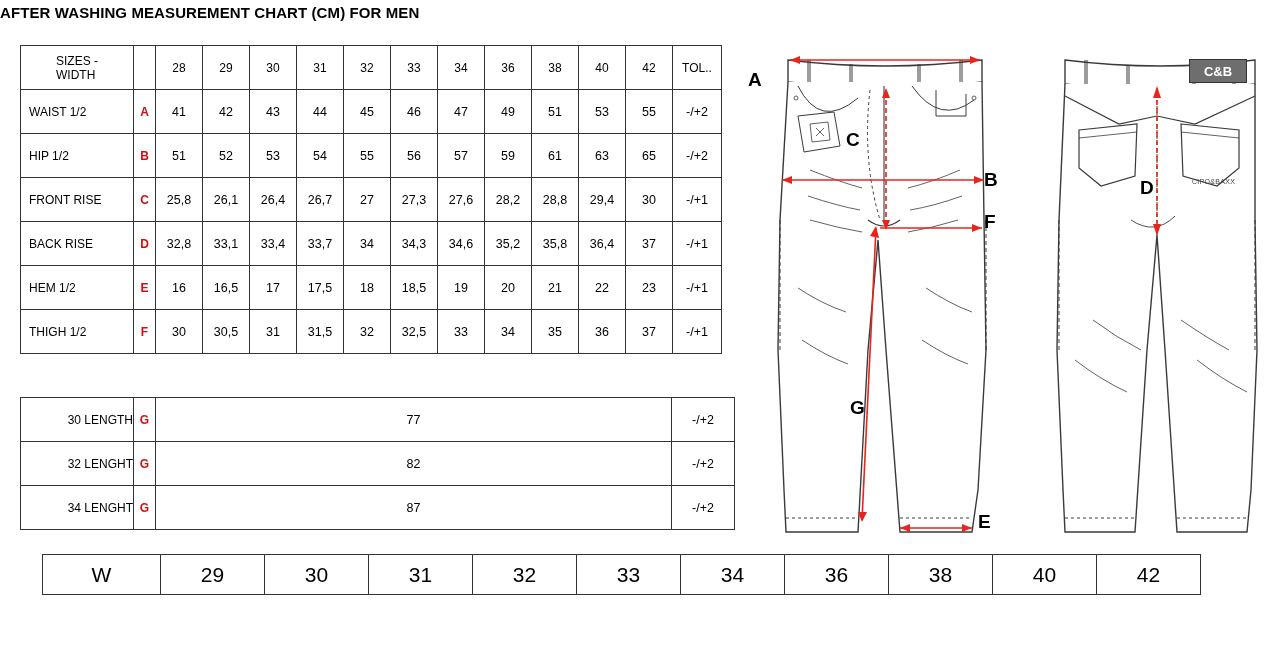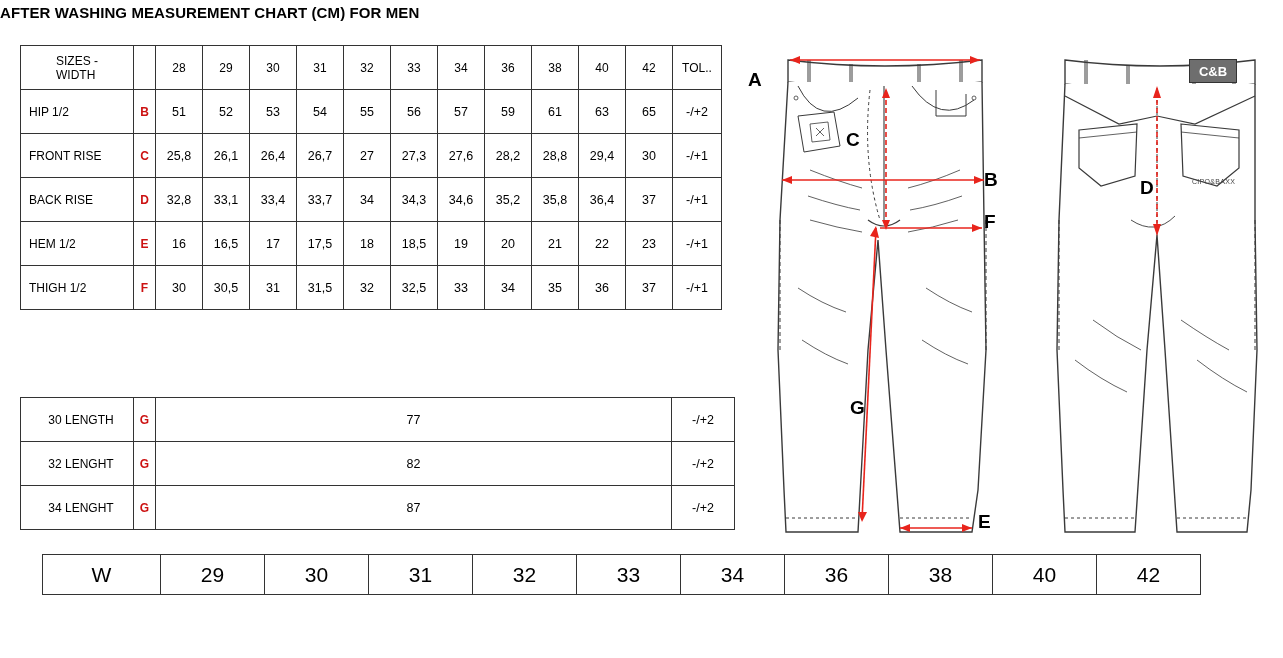--- a/index.html
+++ b/index.html
@@ -71,21 +71,21 @@
   table.len td {
     border: 1px solid #333;
     height: 44px;
     font-size: 12.5px;
     color: #000;
     text-align: center;
     vertical-align: middle;
     padding: 0;
   }
   table.len td.lbl {
-    text-align: center;
+    text-align: right;
     padding-left: 8px;
     width: 113px;
     font-size: 12px;
   }
   table.len td.code {
     width: 22px;
     color: #cc1111;
     font-weight: bold;
     font-size: 12px;
   }
@@ -128,21 +128,21 @@
     line-height: 1;
   }
   .brandbox {
     position: absolute;
     background: #6e6e6e;
     color: #fff;
     font-size: 13px;
     font-weight: bold;
     text-align: center;
     line-height: 24px;
-    width: 48px;
+    width: 58px;
     height: 24px;
     border: 1px solid #333;
   }
   .cbtag {
     position: absolute;
     font-size: 7px;
     color: #444;
     letter-spacing: 0.3px;
   }
 </style>
@@ -165,20 +165,36 @@
       <td class="num">32</td>
       <td class="num">33</td>
       <td class="num">34</td>
       <td class="num">36</td>
       <td class="num">38</td>
       <td class="num">40</td>
       <td class="num">42</td>
       <td class="tol">TOL..</td>
     </tr>
 
+    <tr>
+      <td class="lbl">WAIST 1/2</td>
+      <td class="code">A</td>
+      <td class="num">41</td>
+      <td class="num">42</td>
+      <td class="num">43</td>
+      <td class="num">44</td>
+      <td class="num">45</td>
+      <td class="num">46</td>
+      <td class="num">47</td>
+      <td class="num">49</td>
+      <td class="num">51</td>
+      <td class="num">53</td>
+      <td class="num">55</td>
+      <td class="tol">-/+2</td>
+    </tr>
 
     <tr>
       <td class="lbl">HIP 1/2</td>
       <td class="code">B</td>
       <td class="num">51</td>
       <td class="num">52</td>
       <td class="num">53</td>
       <td class="num">54</td>
       <td class="num">55</td>
       <td class="num">56</td>

